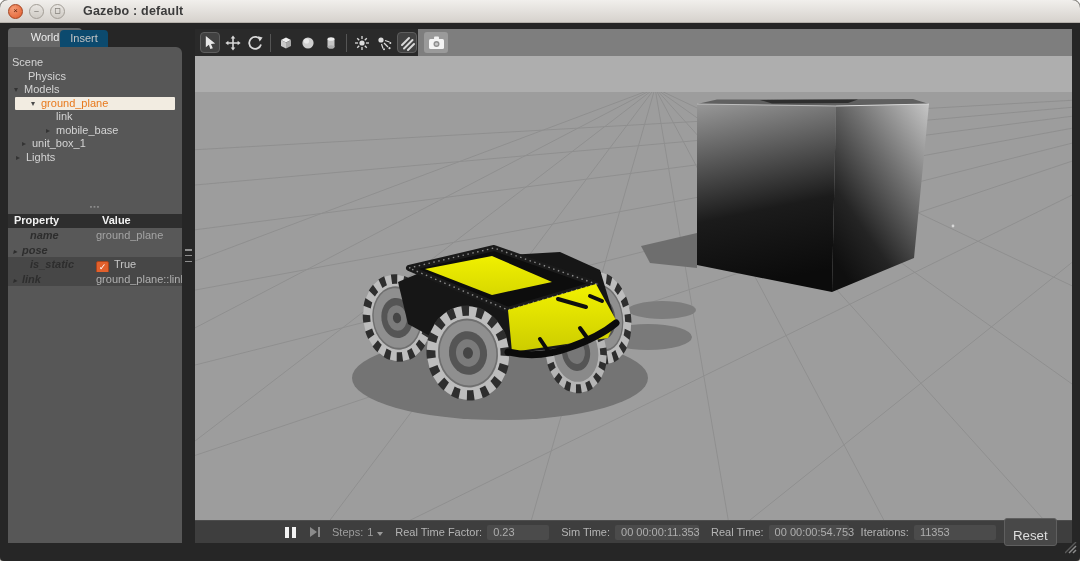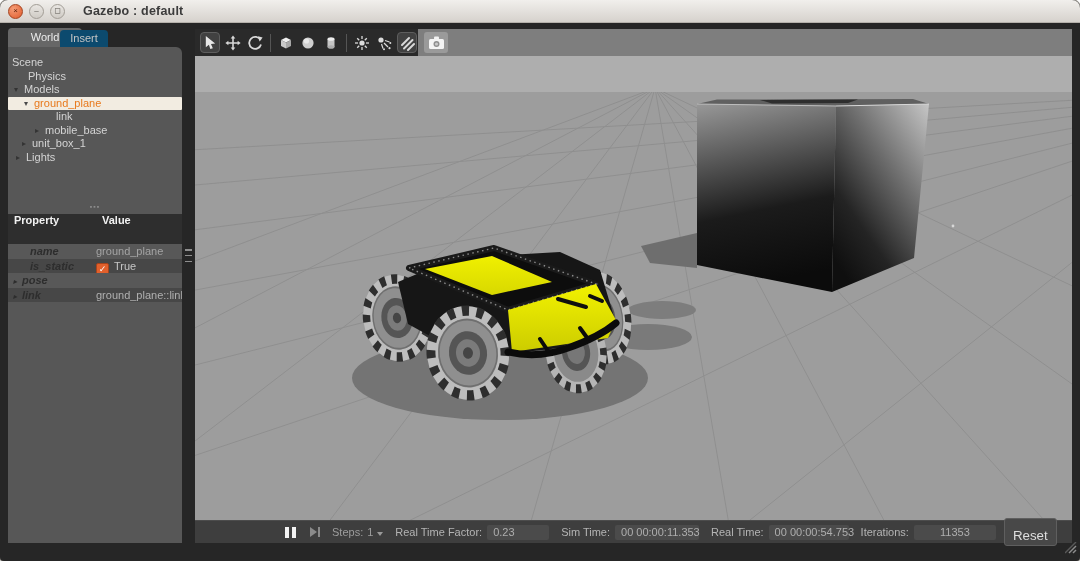--- a/index.html
+++ b/index.html
@@ -11,25 +11,25 @@
   .btn-min,.btn-max{background:linear-gradient(#e9e6e2,#cfcbc5);border:1px solid #a19c95;color:#5a5650;}
   .title-text{font-size:12.5px;font-weight:bold;color:#3c3c3c;margin-left:18px;letter-spacing:.2px;}
   
   .tab{position:absolute;font-size:11px;text-align:center;border-radius:4px 4px 0 0;line-height:19px;}
   .tab-world{left:8px;top:28px;width:74px;height:19px;background:#676767;color:#ebebeb;}
   .tab-insert{left:60px;top:30px;width:48px;height:17px;background:#0c4a6e;color:#c4c4c4;line-height:17px;}
   .left-panel{position:absolute;left:8px;top:47px;width:174px;height:496px;background:#575757;border-radius:0 6px 0 0;overflow:hidden;}
   .tree{position:absolute;left:0;top:0;width:100%;padding-top:9px;}
   .trow{height:13.5px;line-height:13.5px;font-size:11px;color:#d4d4d4;white-space:nowrap;}
   .trow .arr{display:inline-block;width:10px;font-size:8px;color:#333;vertical-align:top;}
-  .trow-selected{background:#f2ece1;color:#e8791c;margin:0 0;border-radius:1px;}
+  .trow-selected{background:#f2ece1;color:#e8791c;margin:0 7px;border-radius:1px;}
   .trow-selected .arr{color:#4a4a4a;}
   .hsplit{position:absolute;left:0;top:156px;width:100%;height:10px;text-align:center;color:#8d8d8d;font-size:7px;letter-spacing:1px;line-height:8px;}
   .props{position:absolute;left:0;top:167px;width:100%;font-size:11px;}
-  .phead{display:flex;background:#2e2e2e;color:#f2f2f2;font-weight:bold;height:30px;line-height:13px;}
+  .phead{display:flex;background:#2e2e2e;color:#f2f2f2;font-weight:bold;height:14px;line-height:13px;}
   .phead .c1{width:88px;padding-left:6px;}
   .prow{display:flex;height:14.5px;line-height:14.5px;}
   .prow.light{background:#585858;}
   .prow.dark{background:#474747;}
   .prow .c1{width:88px;color:#2d2d2d;font-weight:bold;white-space:nowrap;font-style:italic;}
   .prow .arr{display:inline-block;width:9px;padding-left:5px;font-size:8px;color:#2d2d2d;font-weight:normal;}
   .prow .name-ind{padding-left:22px;}
   .prow .c2{flex:1;color:#a4a4a4;white-space:nowrap;overflow:hidden;}
   .checkbox{display:inline-block;width:11px;height:11px;background:#e2602c;border:1px solid #a8441c;border-radius:2px;vertical-align:-2px;color:#fff;font-size:9px;line-height:11px;text-align:center;margin-right:5px;}
   .prop-empty{position:absolute;left:0;top:239px;bottom:0;width:100%;background:#4e4e4e;}
@@ -50,21 +50,21 @@
   .sb-pause{margin-left:90px;display:flex;gap:3px;cursor:default;}
   .sb-pause div{width:4px;height:11px;background:#f2f2f2;}
   .sb-step{margin-left:14px;display:flex;align-items:center;cursor:default;}
   .sb-step .tri{width:0;height:0;border-left:7px solid #8a8a8a;border-top:5px solid transparent;border-bottom:5px solid transparent;}
   .sb-step .bar{width:2px;height:10px;background:#8a8a8a;margin-left:1px;}
   .sb-label{margin-left:12px;color:#b4b4b4;white-space:nowrap;}
   .sb-field{margin-left:5px;background:#4b4b4b;border-radius:2px;color:#aeaeae;padding:1px 6px 2px 6px;white-space:nowrap;}
   .steps-arrow{width:0;height:0;border-top:4px solid #9a9a9a;border-left:3.5px solid transparent;border-right:3.5px solid transparent;margin-left:4px;margin-top:4px;}
   .reset-btn{margin-left:8px;background:#484848;border:1px solid #5f5f5f;border-radius:3px;color:#dedede;padding:9px 8px 2px 8px;}
   .resize-grip{position:absolute;right:3px;bottom:3px;}
-  .f-rtf{width:50px;} .f-sim{width:72px;} .f-real{width:68px;} .f-iter{width:70px;text-align:center;}
+  .f-rtf{width:50px;} .f-sim{width:72px;} .f-real{width:68px;} .f-iter{width:70px;}
 </style>
 </head>
 <body>
 
 <div class="window">
 
   <div class="titlebar">
     <div class="winbtn btn-close">
         <span>×</span>
       </div>
@@ -80,43 +80,43 @@
   <div class="tab tab-world">World</div>
   <div class="tab tab-insert">Insert</div>
 
   <div class="left-panel">
     <div class="tree">
       <div class="trow" style="padding-left:4px"><span>Scene</span></div>
       <div class="trow" style="padding-left:20px"><span>Physics</span></div>
       <div class="trow" style="padding-left:6px"><span class="arr">▾</span><span>Models</span></div>
       <div class="trow trow-selected" style="padding-left:16px"><span class="arr">▾</span><span>ground_plane</span></div>
       <div class="trow" style="padding-left:48px"><span>link</span></div>
-      <div class="trow" style="padding-left:27px"><span class="arr">▸</span><span>mobile_base</span></div>
+      <div class="trow" style="padding-left:38px"><span class="arr">▸</span><span>mobile_base</span></div>
       <div class="trow" style="padding-left:14px"><span class="arr">▸</span><span>unit_box_1</span></div>
       <div class="trow" style="padding-left:8px"><span class="arr">▸</span><span>Lights</span></div>
     </div>
 
     <div class="hsplit">▪▪▪</div>
 
     <div class="props">
       <div class="phead">
         <div class="c1">Property</div>
         <div class="c2">Value</div>
       </div>
       <div class="prow light">
         <div class="c1"><span class="name-ind">name</span></div>
         <div class="c2">ground_plane</div>
       </div>
+      <div class="prow light">
+        <div class="c1"><span class="arr">▸</span><span>pose</span></div>
+        <div class="c2"></div>
+      </div>
       <div class="prow dark">
         <div class="c1"><span class="name-ind">is_static</span></div>
         <div class="c2" style="color:#c6c6c6"><span class="checkbox">✓</span><span>True</span></div>
-      </div>
-      <div class="prow light">
-        <div class="c1"><span class="arr">▸</span><span>pose</span></div>
-        <div class="c2"></div>
       </div>
       <div class="prow dark">
         <div class="c1"><span class="arr">▸</span><span>link</span></div>
         <div class="c2" style="color:#b0b0b0">ground_plane::link</div>
       </div>
       <div class="prop-empty"></div>
     </div>
   </div>
 
   <div class="vgrip">

